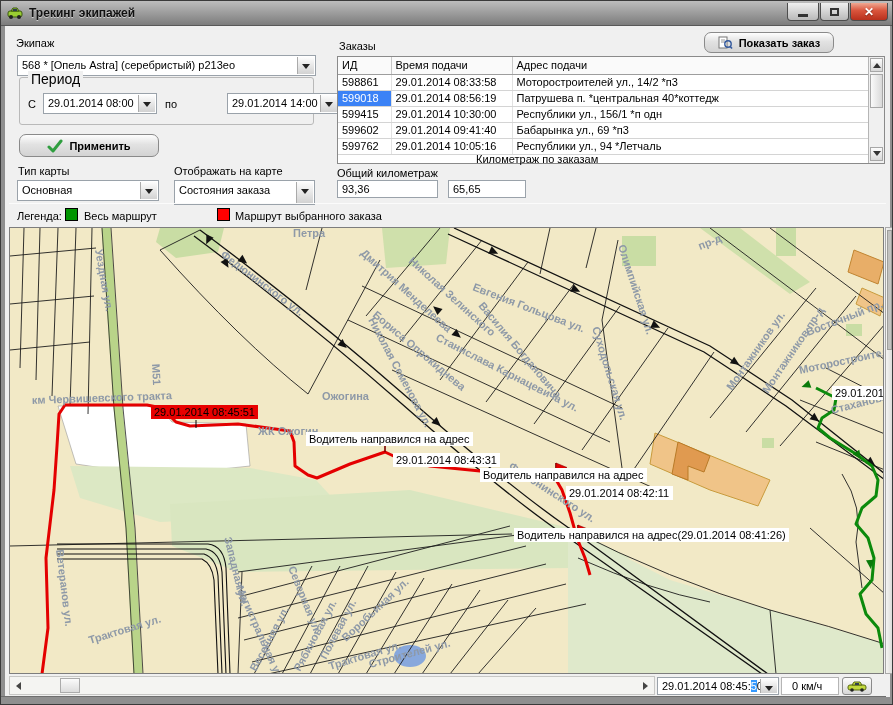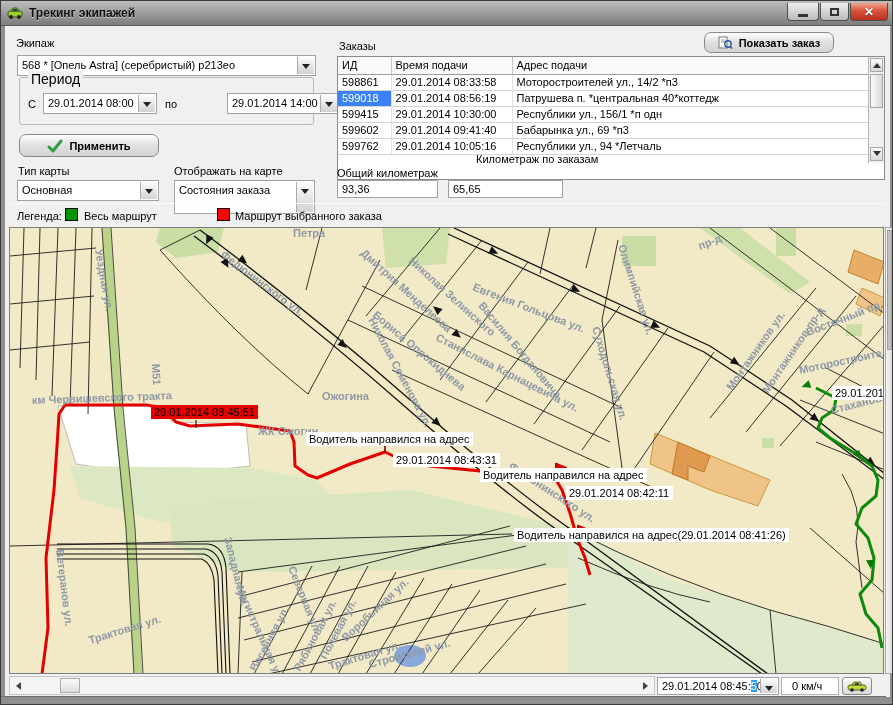--- a/index.html
+++ b/index.html
@@ -25,21 +25,21 @@
   .drop{position:absolute;right:1px;top:1px;bottom:1px;width:17px;
        background:linear-gradient(#fdfdfd,#d2d2d2);border-left:1px solid #aaa;cursor:pointer;}
   .tri{width:0;height:0;border:4px solid transparent;border-top:5px solid #222;margin:7px auto 0;}
   .group{position:absolute;border:1px solid #b9b9b9;border-radius:3px;}
   .group>span{position:absolute;top:-7px;left:8px;background:#f0f0f0;padding:0 3px;font-size:14px;}
   .push{position:absolute;display:flex;align-items:center;justify-content:center;gap:6px;
        background:linear-gradient(#fefefe,#e2e2e2 45%,#d3d3d3);border:1px solid #8a8a8a;
        border-radius:7px;font-size:11px;color:#000;cursor:pointer;font-weight:bold;}
   .field{padding:2px 4px;}
   
-  .tablewrap{position:absolute;left:336px;top:55px;width:548px;height:124px;background:#fff;
+  .tablewrap{position:absolute;left:336px;top:55px;width:548px;height:108px;background:#fff;
        border:1px solid #8a8a8a;overflow:hidden;}
   table.orders{border-collapse:collapse;width:531px;table-layout:fixed;font-size:11px;}
   table.orders th{background:#fafafa;border-right:1px solid #c6c6c6;border-bottom:1px solid #9d9d9d;
        font-weight:normal;text-align:left;padding:2px 4px;height:17px;}
   table.orders td{border-right:1px solid #e2e2e2;border-bottom:1px solid #d4d4d4;
        padding:1px 4px;height:16px;white-space:nowrap;overflow:hidden;}
   td.sel{background:#3b82f6;color:#fff;}
   .vscroll{position:absolute;right:0;top:0;width:16px;height:106px;background:#f0f0f0;border-left:1px solid #b5b5b5;}
   .sbtn{position:absolute;left:1px;width:13px;height:14px;background:linear-gradient(#fcfcfc,#d8d8d8);
        border:1px solid #a7a7a7;display:flex;align-items:center;justify-content:center;}
@@ -137,21 +137,21 @@
   </div>
 
   <span class="lbl" style="left:17px;top:164px;">Тип карты</span>
   <div class="combo" style="left:16px;top:179px;width:142px;height:21px;">
     <span class="txt">Основная</span>
     <div class="drop">
         <div class="tri"></div>
       </div>
   </div>
   <span class="lbl" style="left:173px;top:164px;">Отображать на карте</span>
-  <div class="combo" style="left:173px;top:179px;width:141px;height:34px;">
+  <div class="combo" style="left:173px;top:179px;width:141px;height:25px;">
     <span class="txt">Состояния заказа</span>
     <div class="drop">
         <div class="tri"></div>
       </div>
   </div>
 
   <span class="lbl" style="left:338px;top:39px;">Заказы</span>
   <div class="push" style="left:703px;top:31px;width:130px;height:21px;">
     <svg width="15" height="14" viewBox="0 0 15 14">
       <rect x="1" y="1" width="8" height="11" fill="#fff" stroke="#777" stroke-width="1"></rect>
@@ -212,21 +212,21 @@
       <div class="thumbv"></div>
       <div class="sbtn" style="top:90px;">
           <div class="tri-dn"></div>
         </div>
     </div>
   </div>
 
   <span class="lbl" style="left:336px;top:166px;">Общий километраж</span>
   <div class="field" style="left:336px;top:179px;width:101px;height:18px;">93,36</div>
   <span class="lbl" style="left:445px;top:152px;padding-left:30px;">Километраж по заказам</span>
-  <div class="field" style="left:447px;top:179px;width:115px;height:18px;">65,65</div>
+  <div class="field" style="left:447px;top:179px;width:78px;height:18px;">65,65</div>
 
   <div class="sep" style="top:202px;"></div>
 
   <span class="lbl" style="left:16px;top:209px;">Легенда:</span>
   <div class="swatch" style="left: 64px; top: 207px; background: rgb(0, 148, 0);" id="sw0"></div>
   <span class="lbl" style="left:83px;top:209px;">Весь маршрут</span>
   <div class="swatch" style="left: 216px; top: 207px; background: rgb(255, 0, 0);" id="sw1"></div>
   <span class="lbl" style="left:234px;top:209px;">Маршрут выбранного заказа</span>
 
   <div class="map">

